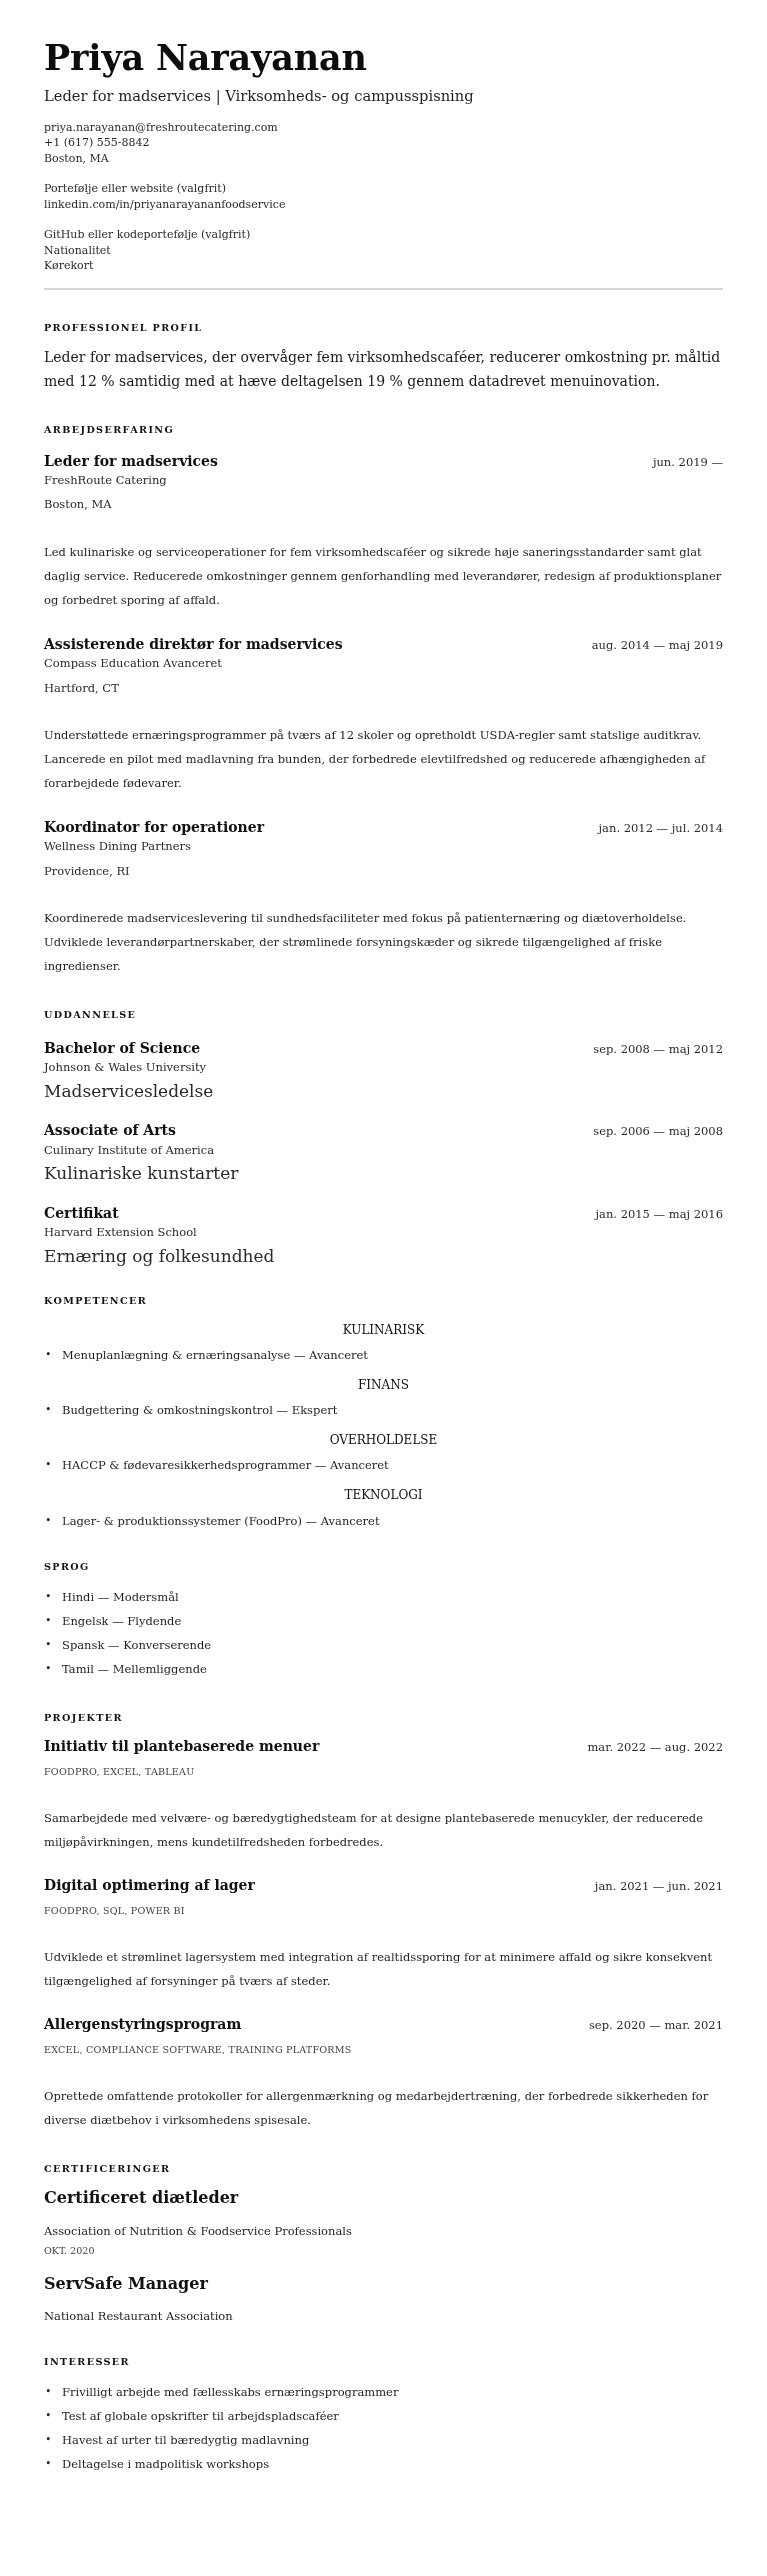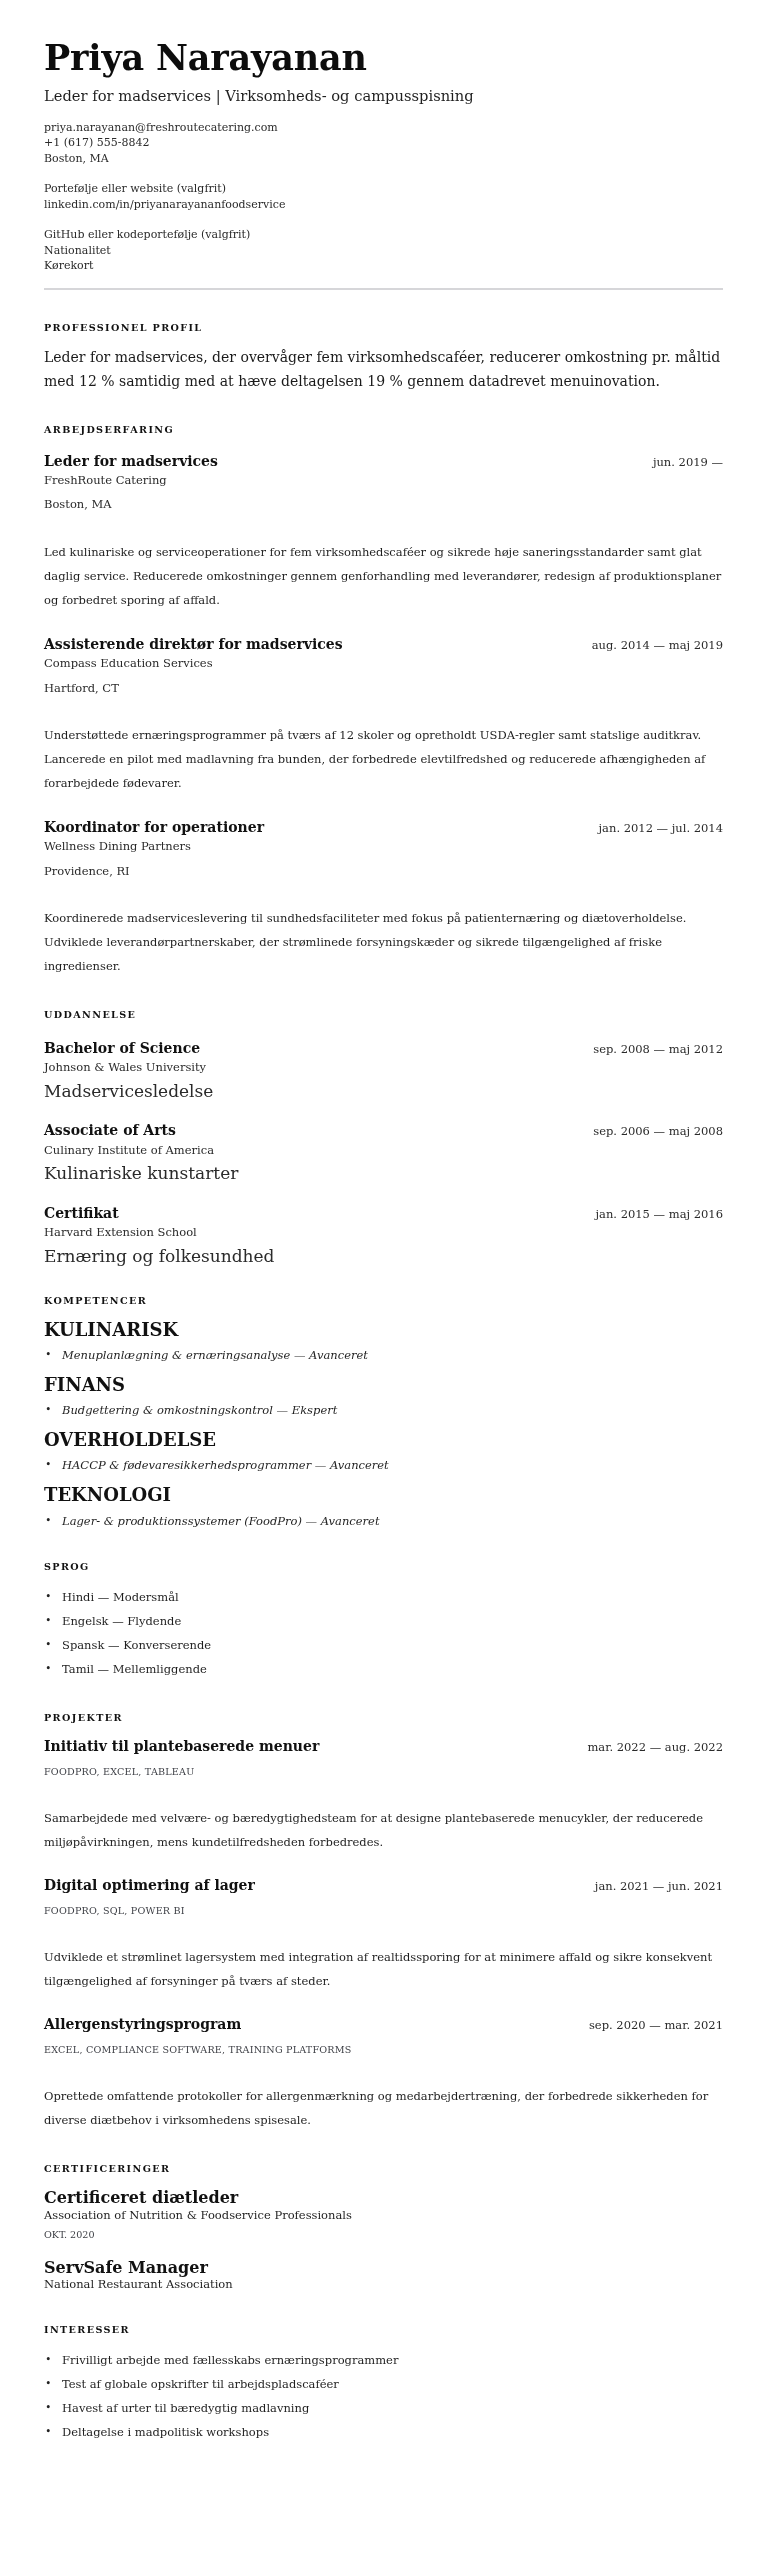--- a/index.html
+++ b/index.html
@@ -32,39 +32,39 @@
   .entry-date { font-size: 11.5px; color: #2a2a2a; line-height: 16.6px; white-space: nowrap; }
   .entry-sub { font-size: 11.5px; color: #2a2a2a; line-height: 16.6px; margin-top: 1.3px; }
   .entry-loc { font-size: 11.5px; color: #2a2a2a; line-height: 16.6px; margin-top: 7.7px; }
   .entry-desc { font-size: 11.5px; color: #1f1f1f; line-height: 24px; margin-top: 27px; }
 
   .edu-entry { margin-top: 16.6px; }
   .edu-entry + .edu-entry { margin-top: 22px; }
   .edu-field { font-size: 17px; color: #2a2a2a; line-height: 16.6px; margin-top: 7px; }
 
   .skill-group { margin-top: 14px; }
-  .skill-cat { font-size: 18px; font-weight: bold; color: #111; line-height: 16.6px; text-transform: uppercase; }
+  .skill-cat { font-size: 12px; font-weight: normal; color: #111; line-height: 16.6px; text-transform: uppercase; text-align: center; }
   .bullets { list-style: none; margin-top: 9px; }
   .bullets li { font-size: 11.5px; color: #1f1f1f; line-height: 18px; position: relative; padding-left: 18px; }
   .bullets li::before { content: "\2022"; position: absolute; left: 1.3px; top: 0; font-size: 10.2px; color: #222; }
-  .skill-group .bullets { margin-top: 7.7px; font-style: italic; }
+  .skill-group .bullets { margin-top: 7.7px; }
   .skill-group + .skill-group { margin-top: 12.8px; }
 
   .lang-list { margin-top: 11.5px; }
   .lang-list li { line-height: 24px; }
 
   .proj { margin-top: 12.8px; }
   .proj + .proj { margin-top: 22px; }
   .proj-tech { font-size: 9.6px; color: #3d3f45; line-height: 14px; margin-top: 9px; text-transform: uppercase; letter-spacing: 0.2px; }
   .proj-desc { font-size: 11.5px; color: #1f1f1f; line-height: 24px; margin-top: 27px; }
 
   .cert { margin-top: 14px; }
   .cert + .cert { margin-top: 18px; }
   .cert-name { font-size: 16px; font-weight: bold; color: #111; line-height: 16.6px; }
-  .cert-issuer { font-size: 11.5px; color: #1f1f1f; line-height: 16.6px; margin-top: 0; }
+  .cert-issuer { font-size: 11.5px; color: #1f1f1f; line-height: 16.6px; margin-top: 16px; }
   .cert-date { font-size: 9.6px; color: #3d3f45; line-height: 14px; margin-top: 4.5px; text-transform: uppercase; }
 
   .interest-list { margin-top: 11.5px; }
   .interest-list li { line-height: 24px; }
 </style>
 </head>
 <body>
 
 <div class="page">
 
@@ -106,21 +106,21 @@
       <div class="entry-sub">FreshRoute Catering</div>
       <div class="entry-loc">Boston, MA</div>
       <p class="entry-desc">Led kulinariske og serviceoperationer for fem virksomhedscaféer og sikrede høje saneringsstandarder samt glat daglig service. Reducerede omkostninger gennem genforhandling med leverandører, redesign af produktionsplaner og forbedret sporing af affald.</p>
     </div>
 
     <div class="entry">
       <div class="entry-head">
         <div class="entry-title">Assisterende direktør for madservices</div>
         <div class="entry-date">aug. 2014 — maj 2019</div>
       </div>
-      <div class="entry-sub">Compass Education Services</div>
+      <div class="entry-sub">Compass Education Avanceret</div>
       <div class="entry-loc">Hartford, CT</div>
       <p class="entry-desc">Understøttede ernæringsprogrammer på tværs af 12 skoler og opretholdt USDA-regler samt statslige auditkrav. Lancerede en pilot med madlavning fra bunden, der forbedrede elevtilfredshed og reducerede afhængigheden af forarbejdede fødevarer.</p>
     </div>
 
     <div class="entry">
       <div class="entry-head">
         <div class="entry-title">Koordinator for operationer</div>
         <div class="entry-date">jan. 2012 — jul. 2014</div>
       </div>
       <div class="entry-sub">Wellness Dining Partners</div>

